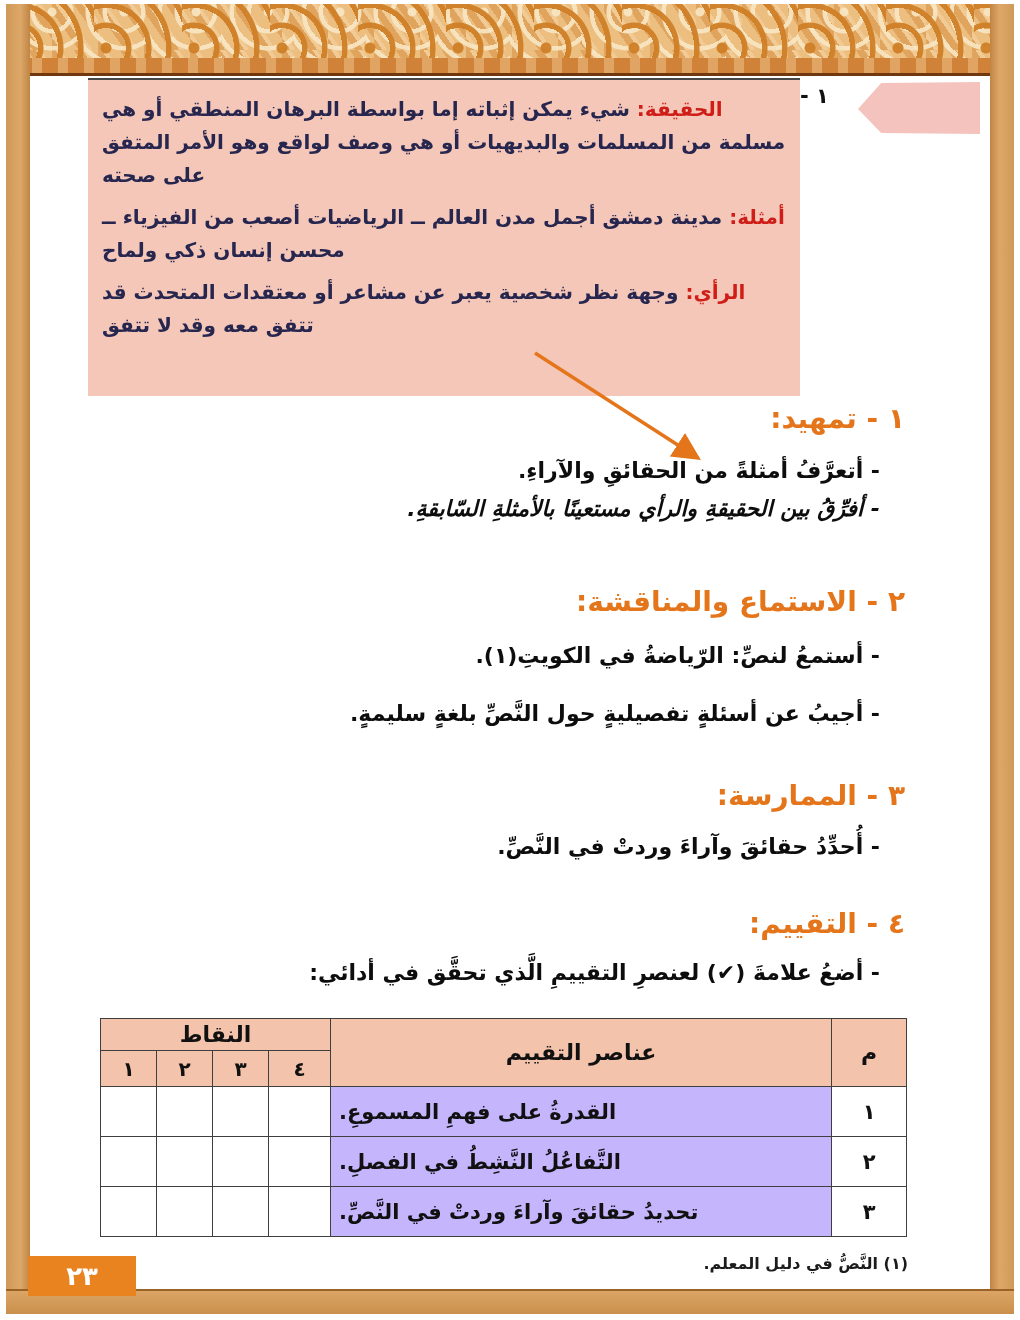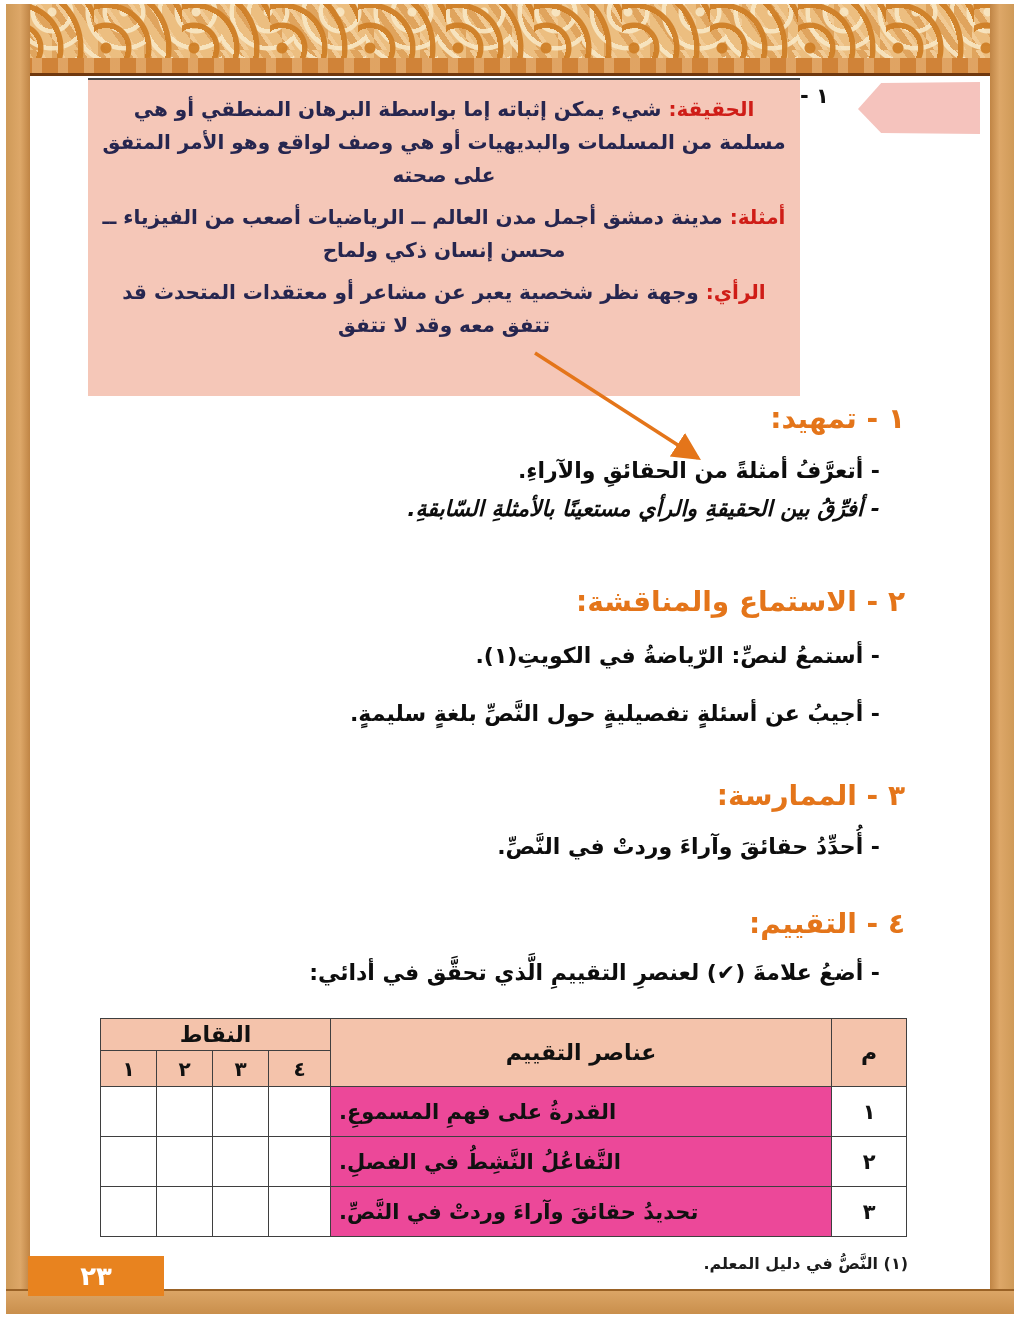--- a/index.html
+++ b/index.html
@@ -29,21 +29,21 @@
     background:linear-gradient(90deg,#cf9a58,#dda768 60%,#c08545);}
   .border-right{position:absolute;right:6px;top:4px;bottom:6px;width:24px;
     background:linear-gradient(270deg,#cf9a58,#dda768 60%,#c08545);}
   .border-bottom{position:absolute;left:6px;right:6px;bottom:6px;height:25px;
     background:linear-gradient(0deg,#c98f4c,#dda768);box-shadow:inset 0 2px 0 #9a6226;}
 
   
   .info-box{
     position:absolute;left:88px;top:78px;width:712px;min-height:318px;
     background:#f5c7b8;border-top:2px solid #474747;
-    padding:10px 14px 8px;direction:rtl;text-align:center;
+    padding:10px 14px 8px;direction:rtl;text-align:left;
   }
   .box-para{margin:3px 0 9px;font-size:20px;font-weight:700;line-height:33px;color:#26264f;}
   .box-para .lbl{color:#cf1d17;}
 
   .marker{
     position:absolute;left:800px;top:84px;width:56px;
     direction:rtl;font-size:21px;font-weight:700;color:#111;text-align:left;
   }
   .ribbon{
     position:absolute;left:858px;top:82px;width:122px;height:52px;background:#f5c3bd;
@@ -69,30 +69,30 @@
   .eval-table-wrap{position:absolute;left:100px;top:1018px;width:806px;}
   table.eval{border-collapse:collapse;width:806px;direction:rtl;table-layout:fixed;}
   table.eval th,table.eval td{border:1px solid #3f3f3f;}
   table.eval th{
     background:#f4c3ab;font-weight:700;color:#111;text-align:center;vertical-align:middle;
   }
   .th-points{height:32px;font-size:22px;}
   .th-digit{height:36px;font-size:20px;}
   .th-criteria,.th-m{font-size:22px;}
   td.td-m{height:50px;text-align:center;font-size:21px;font-weight:700;color:#111;background:#fff;}
-  td.td-criteria{height:50px;text-align:left;padding:0 8px;font-size:21px;font-weight:700;color:#111;background:#ec4899;direction:rtl;}
+  td.td-criteria{height:50px;text-align:left;padding:0 8px;font-size:21px;font-weight:700;color:#111;background:#c4b5fd;direction:rtl;}
   td.td-point{height:50px;background:#fff;}
 
   
   .footnote{
     position:absolute;right:112px;top:1254px;direction:rtl;white-space:nowrap;
     font-size:16px;font-weight:700;color:#1c1c1c;
   }
   .page-num{
-    position:absolute;left:28px;top:1256px;width:136px;height:40px;z-index:5;
+    position:absolute;left:28px;top:1256px;width:108px;height:40px;z-index:5;
     background:#e8831f;color:#ffffff;font-size:26px;font-weight:700;
     display:flex;align-items:center;justify-content:center;direction:rtl;
   }
 </style>
 </head>
 <body>
 
 <div>
 
   <div class="band-top"></div>

